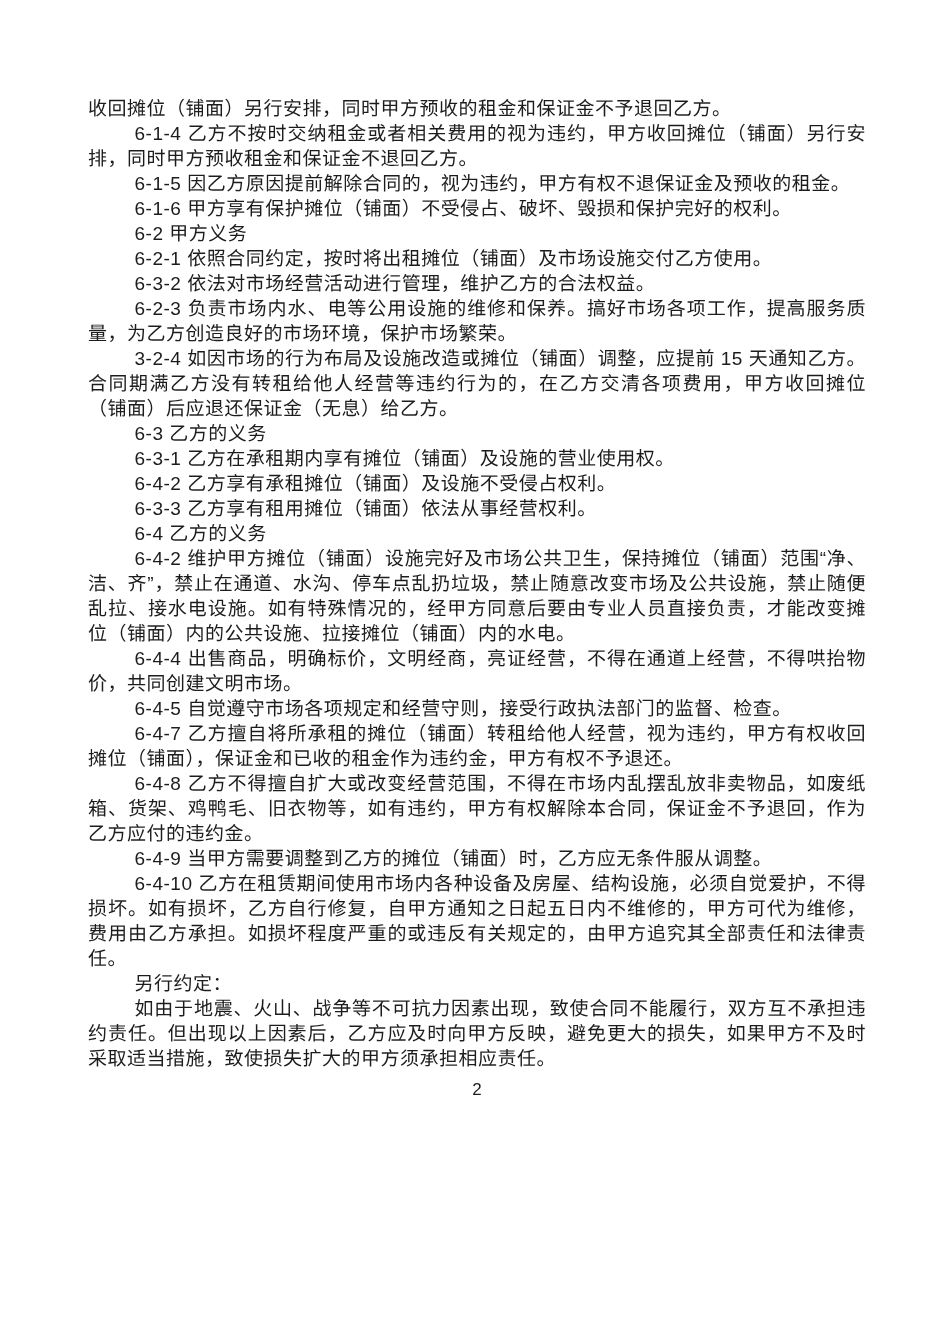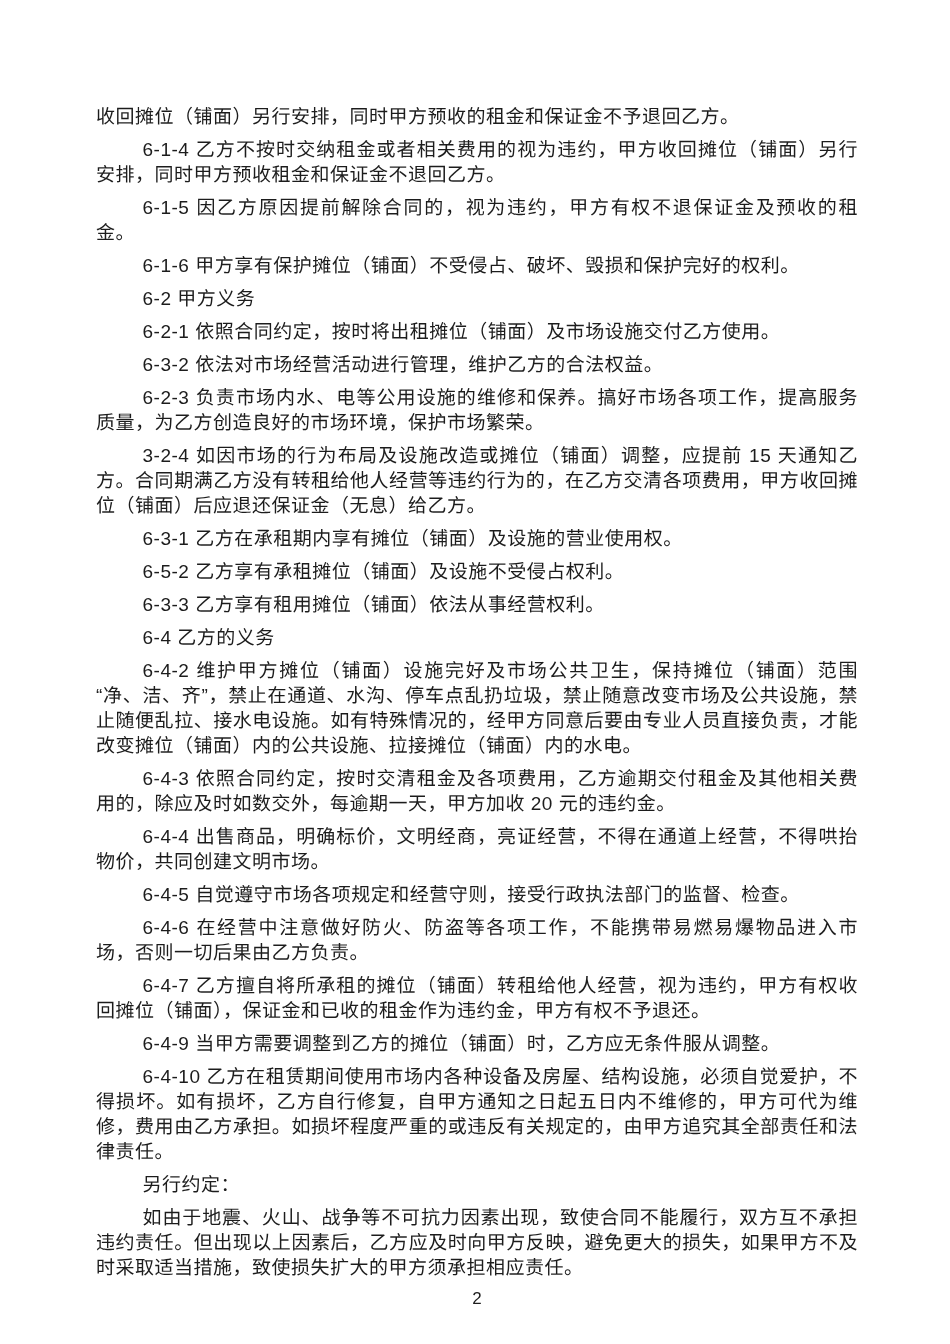--- a/index.html
+++ b/index.html
@@ -18,21 +18,21 @@
   .page {
     position: absolute;
     top: 0; left: 0;
     width: 950px;
     height: 1344px;
     background: #ffffff;
     box-sizing: border-box;
     padding: 96px 84px 0 88px;
   }
   .body-text p {
-    margin: 8px;
+    margin: 0;
     font-size: 19px;
     line-height: 25px;
     text-align: justify;
     text-justify: inter-character;
     letter-spacing: 0.5px;
   }
   .body-text p.indent {
     text-indent: 2.45em;
   }
   .body-text p.heading {
@@ -53,30 +53,30 @@
   <div class="body-text">
     <p>收回摊位（铺面）另行安排，同时甲方预收的租金和保证金不予退回乙方。</p>
     <p class="indent">6-1-4 乙方不按时交纳租金或者相关费用的视为违约，甲方收回摊位（铺面）另行安排，同时甲方预收租金和保证金不退回乙方。</p>
     <p class="indent">6-1-5 因乙方原因提前解除合同的，视为违约，甲方有权不退保证金及预收的租金。</p>
     <p class="indent">6-1-6 甲方享有保护摊位（铺面）不受侵占、破坏、毁损和保护完好的权利。</p>
     <p class="indent heading">6-2 甲方义务</p>
     <p class="indent">6-2-1 依照合同约定，按时将出租摊位（铺面）及市场设施交付乙方使用。</p>
     <p class="indent">6-3-2 依法对市场经营活动进行管理，维护乙方的合法权益。</p>
     <p class="indent">6-2-3 负责市场内水、电等公用设施的维修和保养。搞好市场各项工作，提高服务质量，为乙方创造良好的市场环境，保护市场繁荣。</p>
     <p class="indent">3-2-4 如因市场的行为布局及设施改造或摊位（铺面）调整，应提前 15 天通知乙方。合同期满乙方没有转租给他人经营等违约行为的，在乙方交清各项费用，甲方收回摊位（铺面）后应退还保证金（无息）给乙方。</p>
+    <p class="indent heading">6-3 乙方的义务</p>
     <p class="indent">6-3-1 乙方在承租期内享有摊位（铺面）及设施的营业使用权。</p>
-    <p class="indent">6-5-2 乙方享有承租摊位（铺面）及设施不受侵占权利。</p>
+    <p class="indent">6-4-2 乙方享有承租摊位（铺面）及设施不受侵占权利。</p>
     <p class="indent">6-3-3 乙方享有租用摊位（铺面）依法从事经营权利。</p>
     <p class="indent heading">6-4 乙方的义务</p>
     <p class="indent">6-4-2 维护甲方摊位（铺面）设施完好及市场公共卫生，保持摊位（铺面）范围“净、洁、齐”，禁止在通道、水沟、停车点乱扔垃圾，禁止随意改变市场及公共设施，禁止随便乱拉、接水电设施。如有特殊情况的，经甲方同意后要由专业人员直接负责，才能改变摊位（铺面）内的公共设施、拉接摊位（铺面）内的水电。</p>
-    <p class="indent">6-4-3 依照合同约定，按时交清租金及各项费用，乙方逾期交付租金及其他相关费用的，除应及时如数交外，每逾期一天，甲方加收 20 元的违约金。</p>
     <p class="indent">6-4-4 出售商品，明确标价，文明经商，亮证经营，不得在通道上经营，不得哄抬物价，共同创建文明市场。</p>
     <p class="indent">6-4-5 自觉遵守市场各项规定和经营守则，接受行政执法部门的监督、检查。</p>
-    <p class="indent">6-4-6 在经营中注意做好防火、防盗等各项工作，不能携带易燃易爆物品进入市场，否则一切后果由乙方负责。</p>
     <p class="indent">6-4-7 乙方擅自将所承租的摊位（铺面）转租给他人经营，视为违约，甲方有权收回摊位（铺面），保证金和已收的租金作为违约金，甲方有权不予退还。</p>
+    <p class="indent">6-4-8 乙方不得擅自扩大或改变经营范围，不得在市场内乱摆乱放非卖物品，如废纸箱、货架、鸡鸭毛、旧衣物等，如有违约，甲方有权解除本合同，保证金不予退回，作为乙方应付的违约金。</p>
     <p class="indent">6-4-9 当甲方需要调整到乙方的摊位（铺面）时，乙方应无条件服从调整。</p>
     <p class="indent">6-4-10 乙方在租赁期间使用市场内各种设备及房屋、结构设施，必须自觉爱护，不得损坏。如有损坏，乙方自行修复，自甲方通知之日起五日内不维修的，甲方可代为维修，费用由乙方承担。如损坏程度严重的或违反有关规定的，由甲方追究其全部责任和法律责任。</p>
     <p class="indent heading">另行约定：</p>
     <p class="indent">如由于地震、火山、战争等不可抗力因素出现，致使合同不能履行，双方互不承担违约责任。但出现以上因素后，乙方应及时向甲方反映，避免更大的损失，如果甲方不及时采取适当措施，致使损失扩大的甲方须承担相应责任。</p>
   </div>
   <div class="footer">
     <span>2</span>
   </div>
 </div>
 

